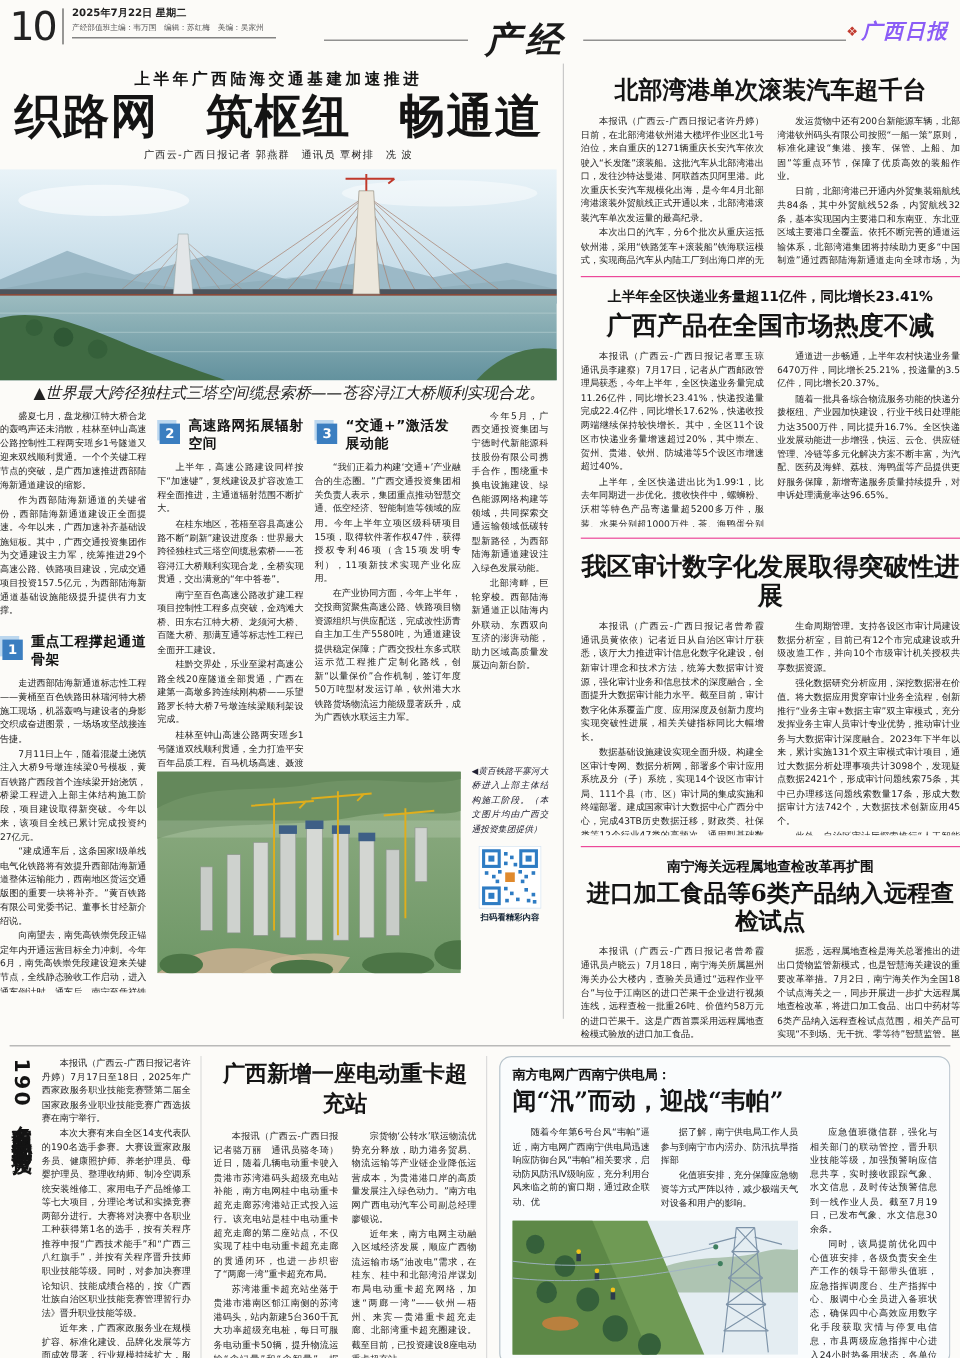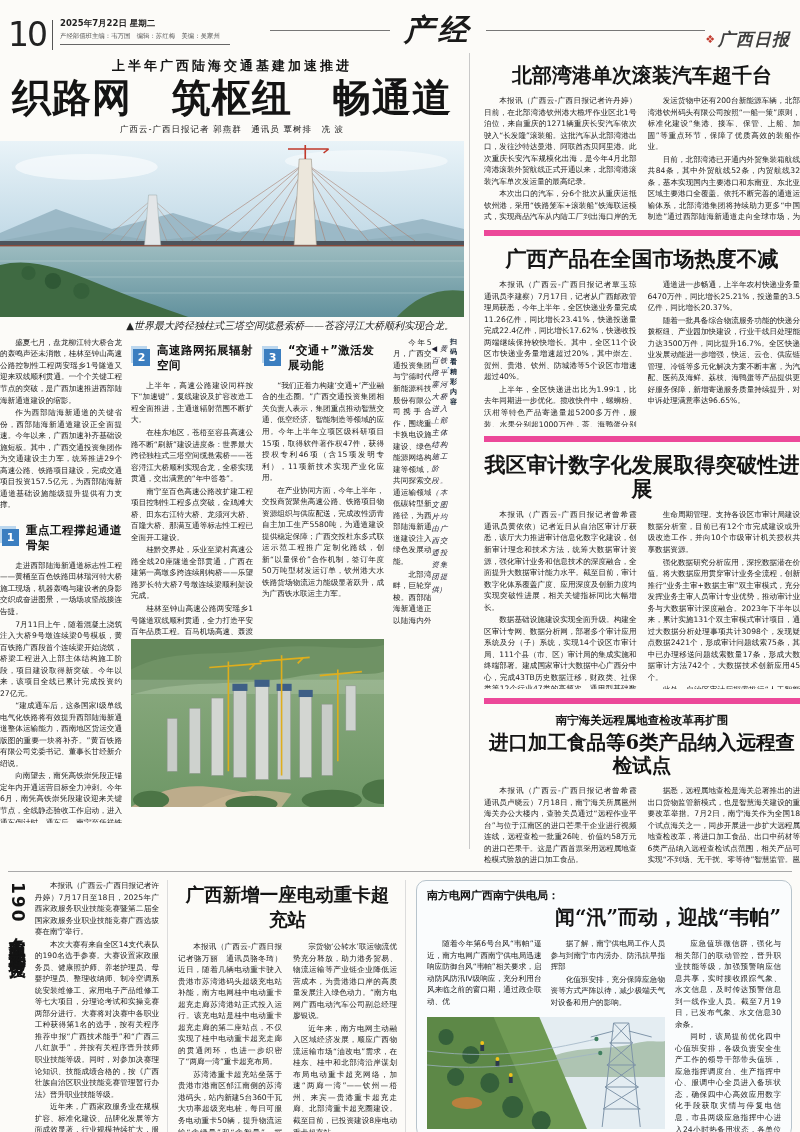--- a/index.html
+++ b/index.html
@@ -1,87 +1,87 @@
 <!DOCTYPE html>
 <html><head>
 <meta charset="utf-8">
 <style>
   html,body { margin:0; padding:0; }
   .page { position:relative; width:800px; height:1132px; background:#fcfbf8; overflow:hidden;
           font-family:"DejaVu Sans","Liberation Sans",sans-serif; color:#141414; }
 
   
-  .masthead { display:flex; align-items:flex-end; height:46px; padding:5px 10px 0 8px; }
+  .masthead { display:flex; align-items:flex-start; height:46px; padding:5px 10px 0 8px; }
   .mh-left { display:flex; align-items:flex-start; }
   .pageno { font-size:33px; line-height:33px; color:#222; font-weight:400; letter-spacing:-2px; }
   .mh-divider { width:1px; height:30px; background:#555; margin:2px 7px 0 6px; }
   .mh-meta { border-bottom:1px solid #666; padding-bottom:3px; min-width:170px; }
   .mh-date { font-size:8.5px; font-weight:bold; color:#222; }
   .mh-staff { font-size:6.4px; color:#555; margin-top:2px; }
   .mh-center { flex:1; display:flex; align-items:center; margin-top:8px; }
   .mh-rule { height:1px; background:#777; flex:1; }
   .mh-rule.short { max-width:120px; margin-left:40px; }
   .section-title { font-size:30px; font-weight:bold; font-family:"DejaVu Serif","Liberation Serif",serif;
                    font-style:italic; letter-spacing:4px; margin:0 14px; color:#1a1a1a; }
   .mh-logo { display:flex; align-items:center; margin-top:10px; }
   .seal { color:#c23b2f; font-size:11px; margin-right:3px; }
   .logo-text { font-family:"DejaVu Serif","Liberation Serif",serif; font-style:italic; font-weight:bold;
-               font-size:17px; color:#404040; letter-spacing:1px; }
+               font-size:17px; color:#8b5cf6; letter-spacing:1px; }
 
   
   .top-grid { display:grid; grid-template-columns:464px 10px 1fr; padding:2px 0 0; height:812px; overflow:hidden; }
   .v-rule { width:1px; height:98%; background:#c9c9c9; margin:0 auto; }
 
   
   .kicker { text-align:center; font-size:13px; font-weight:bold; letter-spacing:3px; margin:4px 0 2px; }
   .lead-h1 { text-align:center; font-size:39px; font-weight:900; letter-spacing:1px; margin:2px 0 4px; line-height:1.1; }
   .byline { text-align:center; font-size:8.5px; color:#222; margin-bottom:5px; letter-spacing:1px; }
   .photo1 { width:100%; height:176px; display:block; }
-  .cap1 { font-size:10px; text-align:right; padding-right:10px; margin:2px 0 4px;
+  .cap1 { font-size:13px; text-align:right; padding-right:10px; margin:2px 0 4px;
           font-family:"DejaVu Serif","Liberation Serif",serif; font-style:italic; color:#222; }
   .cols { position:relative; display:flex; gap:9px; height:486px; overflow:hidden; margin-top:2px; }
   .col { overflow:hidden; }
   .c1 { width:122px; } .c2 { width:122px; } .c3 { width:122px; }
-  .c4 { width:64px; display:flex; flex-direction:row; }
+  .c4 { width:64px; display:flex; flex-direction:column; }
   .para { margin:0 0 1px; font-size:7.6px; line-height:1.52; text-align:justify; text-indent:2em; color:#1c1c1c; }
   .sec-h { display:flex; align-items:center; gap:7px; margin:12px 0 7px 2px; }
   .sec-num { width:17px; height:17px; background:#3b7ec0; color:#fff; font-weight:bold; font-size:11px;
              display:flex; align-items:center; justify-content:center; box-shadow:-3px -3px 0 #bcd7ee; flex:none; }
   .sec-t { font-weight:bold; font-size:11.5px; letter-spacing:0.5px; }
   .c4text { height:290px; overflow:hidden; }
   .cap2 { font-size:7.3px; line-height:1.65; font-family:"DejaVu Serif","Liberation Serif",serif;
           font-style:italic; margin:6px 0 2px; text-align:justify; color:#223; }
   .qr { width:52px; height:52px; margin:6px auto 3px; display:block; }
   .qr-label { font-size:7px; text-align:center; font-weight:bold; color:#123; }
   .photo2box { position:absolute; left:131px; top:302px; width:253px; height:168px; background:#fff; }
   .photo2box svg { width:100%; height:100%; display:block; }
 
   
   .right-col { padding-left:10px; overflow:hidden; }
-  .r-story { border-bottom:6px solid #ec4899; padding:9px 0 9px; }
+  .r-story { border-bottom:1px solid #ec4899; padding:9px 0 9px; }
   .r-story:last-child { border-bottom:none; }
   .r-kicker { text-align:center; font-weight:bold; font-size:11.5px; margin:0 0 4px; }
   .r-h1 { font-family:"DejaVu Serif","Liberation Serif",serif; font-weight:bold; text-align:center; margin:2px 0 8px; line-height:1.15; }
   .h-s1 { font-size:20px; } .h-s2 { font-size:21px; } .h-s3 { font-size:21px; } .h-s4 { font-size:19.5px; }
   .r-body { display:flex; gap:11px; overflow:hidden; }
   .r-colx { flex:1; overflow:hidden; }
   .bh1 { height:126px; } .bh2 { height:148px; } .bh3 { height:180px; } .bh4 { height:138px; }
 
   
   .bottom-grid { margin:6px 8px 0; border-top:1px solid #a9a9a9; padding-top:8px;
                  display:grid; grid-template-columns:160px 228px 1fr; gap:10px; height:258px; overflow:hidden; }
   .b-left { display:flex; gap:8px; border-right:1px solid #dcdcdc; padding-right:8px; overflow:hidden; }
   .v-head { writing-mode:vertical-rl; font-size:17px; font-weight:900; letter-spacing:2px; line-height:1.1; padding-top:2px; }
   .b-left .text { flex:1; overflow:hidden; }
   .b-mid { border-right:1px solid #dcdcdc; padding-right:8px; overflow:hidden; }
   .b-mid h2 { font-family:"DejaVu Serif","Liberation Serif",serif; font-size:18.5px; text-align:center; margin:2px 0 9px; font-weight:bold; }
   .b-mid .r-body { height:212px; }
   .b-right { border:1px solid #b8c4cc; border-radius:10px; padding:5px 10px 6px; background:#fafcfd; overflow:hidden; }
   .br-kicker { font-weight:bold; font-size:11px; margin:2px 0 1px; }
-  .br-h { font-family:"DejaVu Serif","Liberation Serif",serif; font-weight:bold; font-size:20px; text-align:right; margin:0 0 7px; }
+  .br-h { font-family:"DejaVu Serif","Liberation Serif",serif; font-weight:bold; font-size:20px; text-align:left; margin:0 0 7px; }
   .br-grid { display:flex; gap:10px; }
   .br-left { width:238px; flex:none; }
   .br-two { display:flex; gap:9px; height:76px; overflow:hidden; }
   .photo3 { width:100%; height:112px; display:block; margin-top:3px; }
   .br-c3 { flex:1; overflow:hidden; }
 </style>
 </head>
 <body>
 
 <div class="page">
@@ -288,20 +288,21 @@
               <p class="para">本次出口的汽车，分6个批次从重庆运抵钦州港，采用“铁路笼车+滚装船”铁海联运模式，实现商品汽车从内陆工厂到出海口岸的无缝衔接，较传统路径缩短4—10天。与以往不同的是，此次</p>
             </div>
           <div class="r-colx">
               <p class="para">发运货物中还有200台新能源车辆，北部湾港钦州码头有限公司按照“一船一策”原则，标准化建设“集港、接车、保管、上船、加固”等重点环节，保障了优质高效的装船作业。</p>
               <p class="para">日前，北部湾港已开通内外贸集装箱航线共84条，其中外贸航线52条，内贸航线32条，基本实现国内主要港口和东南亚、东北亚区域主要港口全覆盖。依托不断完善的通道运输体系，北部湾港集团将持续助力更多“中国制造”通过西部陆海新通道走向全球市场，为推动区域经济发展注入新动力。</p>
             </div>
         </div>
       </article>
 
       <article class="r-story">
+        <div class="r-kicker">上半年全区快递业务量超11亿件，同比增长23.41%</div>
         <h2 class="r-h1 h-s2">广西产品在全国市场热度不减</h2>
         <div class="r-body bh2">
           <div class="r-colx">
               <p class="para">本报讯（广西云-广西日报记者覃玉琼　通讯员李建察）7月17日，记者从广西邮政管理局获悉，今年上半年，全区快递业务量完成11.26亿件，同比增长23.41%，快递投递量完成22.4亿件，同比增长17.62%，快递收投两端继续保持较快增长。其中，全区11个设区市快递业务量增速超过20%，其中崇左、贺州、贵港、钦州、防城港等5个设区市增速超过40%。</p>
               <p class="para">上半年，全区快递进出比为1.99∶1，比去年同期进一步优化。揽收快件中，螺蛳粉、沃柑等特色产品寄递量超5200多万件，服装、水果分别超1000万件，茶、海鸭蛋分别超1000万件，农村寄递物流保</p>
             </div>
           <div class="r-colx">
               <p class="para">通道进一步畅通，上半年农村快递业务量6470万件，同比增长25.21%，投递量的3.5亿件，同比增长20.37%。</p>
               <p class="para">随着一批具备综合物流服务功能的快递分拨枢纽、产业园加快建设，行业干线日处理能力达3500万件，同比提升16.7%。全区快递业发展动能进一步增强，快运、云仓、供应链管理、冷链等多元化解决方案不断丰富，为汽配、医药及海鲜、荔枝、海鸭蛋等产品提供更好服务保障，新增寄递服务质量持续提升，对申诉处理满意率达96.65%。</p>
             </div>

